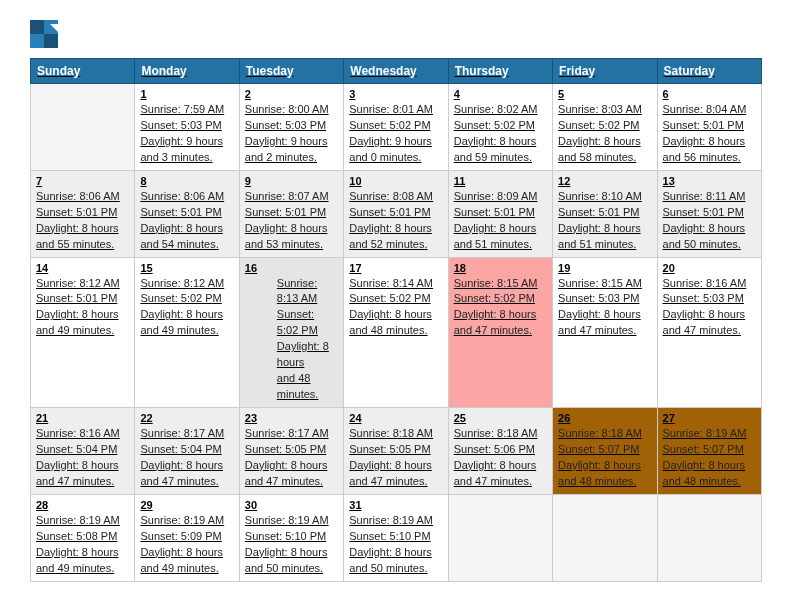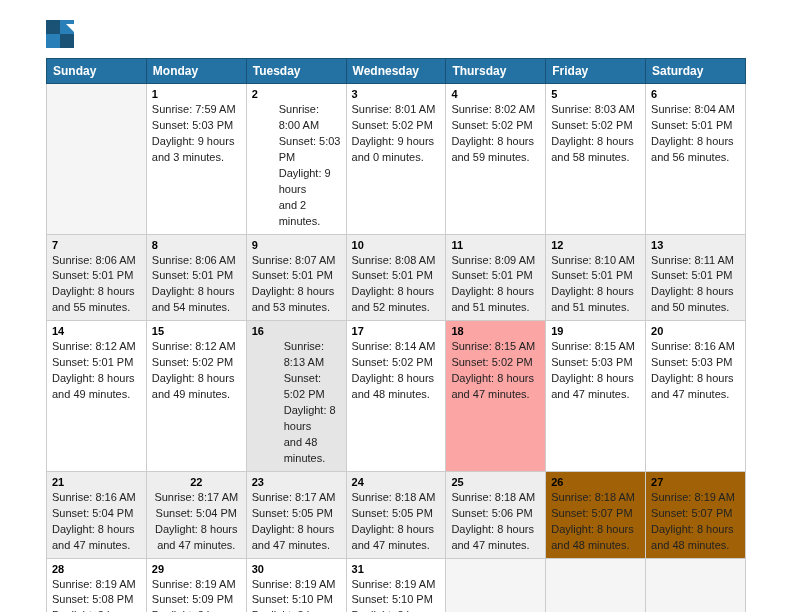--- a/index.html
+++ b/index.html
@@ -6,23 +6,24 @@
     body {
       font-family: Arial, sans-serif;
       background: #fff;
       width: 792px;
       height: 612px;
       overflow: hidden;
     }
     .page {
       width: 792px;
       height: 468px;
-      padding: 20px 46px;
+      padding: 20px 30px;
       display: flex;
       flex-direction: column;
+      text-decoration: underline;
     }
     .header {
       display: flex;
       align-items: flex-start;
       justify-content: space-between;
       margin-bottom: 10px;
     }
     .logo {
       display: flex;
       align-items: center;
@@ -124,21 +125,21 @@
           <td class="empty" style="background: rgb(245, 245, 245);"></td>
           <td style="background: rgb(255, 255, 255);">
             <span class="day-number">1</span>
             <div class="day-info" style="white-space: pre-line;">Sunrise: 7:59 AM
 Sunset: 5:03 PM
 Daylight: 9 hours
 and 3 minutes.</div>
           </td>
           <td style="background: rgb(255, 255, 255);">
             <span class="day-number">2</span>
-            <div class="day-info" style="white-space: pre-line; margin-left: 27px;">Sunrise: 8:00 AM
+            <div class="day-info" style="white-space: pre-line;">Sunrise: 8:00 AM
 Sunset: 5:03 PM
 Daylight: 9 hours
 and 2 minutes.</div>
           </td>
           <td style="background: rgb(255, 255, 255);">
             <span class="day-number">3</span>
             <div class="day-info" style="white-space: pre-line;">Sunrise: 8:01 AM
 Sunset: 5:02 PM
 Daylight: 9 hours
 and 0 minutes.</div>
@@ -268,21 +269,21 @@
           </td>
         </tr>
         <tr>
           <td style="background: rgb(238, 238, 238);">
             <span class="day-number">21</span>
             <div class="day-info" style="white-space: pre-line;">Sunrise: 8:16 AM
 Sunset: 5:04 PM
 Daylight: 8 hours
 and 47 minutes.</div>
           </td>
-          <td style="background: rgb(238, 238, 238); text-align: center;">
+          <td style="background: rgb(238, 238, 238);">
             <span class="day-number">22</span>
             <div class="day-info" style="white-space: pre-line;">Sunrise: 8:17 AM
 Sunset: 5:04 PM
 Daylight: 8 hours
 and 47 minutes.</div>
           </td>
           <td style="background: rgb(238, 238, 238);">
             <span class="day-number">23</span>
             <div class="day-info" style="white-space: pre-line;">Sunrise: 8:17 AM
 Sunset: 5:05 PM

